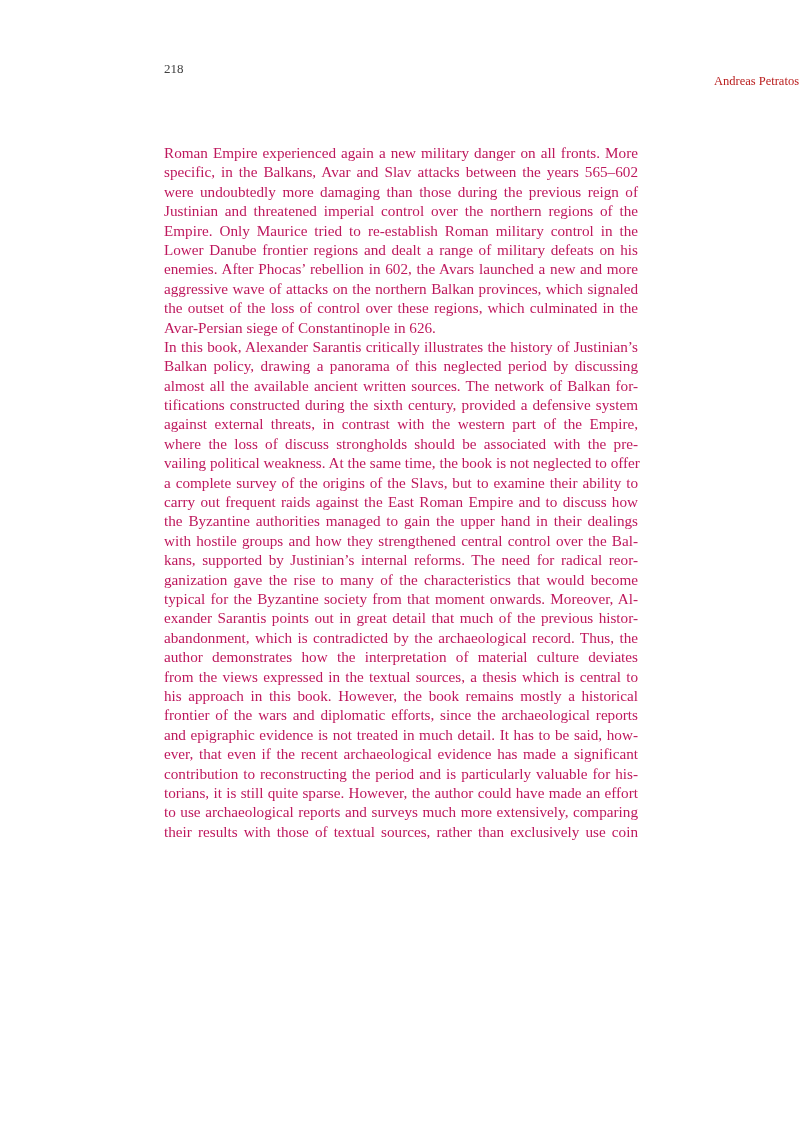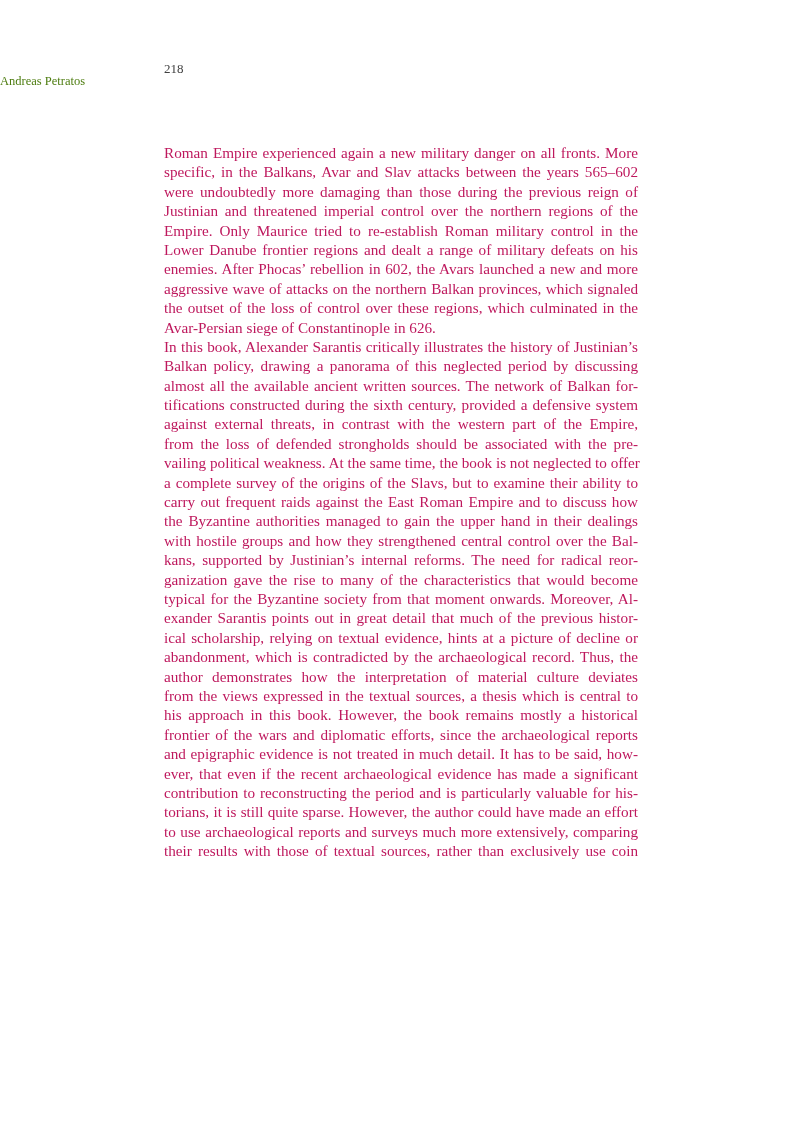--- a/index.html
+++ b/index.html
@@ -21,24 +21,24 @@
       top: 61px;
       font-size: 13px;
       line-height: 16px;
       color: #404040;
     }
     .running-header {
       position: absolute;
       left: 0;
       width: 799px;
       top: 73px;
-      text-align: left;
+      text-align: right;
       font-size: 12.5px;
       line-height: 16px;
-      color: #4d7c0f;
+      color: #b91c1c;
       padding-left: 0;
     }
     .body-text {
       position: absolute;
       left: 164px;
       top: 143px;
       width: 474px;
     }
     .para {
       margin: 0;
@@ -80,31 +80,30 @@
     <span class="line">aggressive wave of attacks on the northern Balkan provinces, which signaled</span>
     <span class="line">the outset of the loss of control over these regions, which culminated in the</span>
     <span class="line last">Avar-Persian siege of Constantinople in 626.</span>
   </p>
   <p class="para">
     <span class="line">In this book, Alexander Sarantis critically illustrates the history of Justinian’s</span>
     <span class="line">Balkan policy, drawing a panorama of this neglected period by discussing</span>
     <span class="line">almost all the available ancient written sources. The network of Balkan for-</span>
     <span class="line">tifications constructed during the sixth century, provided a defensive system</span>
     <span class="line">against external threats, in contrast with the western part of the Empire,</span>
-    <span class="line">from the loss of defended strongholds should be associated with the pre-</span>
+    <span class="line">where the loss of discuss strongholds should be associated with the pre-</span>
     <span class="line">vailing political weakness. At the same time, the book is not neglected to offer</span>
     <span class="line">a complete survey of the origins of the Slavs, but to examine their ability to</span>
     <span class="line">carry out frequent raids against the East Roman Empire and to discuss how</span>
     <span class="line">the Byzantine authorities managed to gain the upper hand in their dealings</span>
     <span class="line">with hostile groups and how they strengthened central control over the Bal-</span>
     <span class="line">kans, supported by Justinian’s internal reforms. The need for radical reor-</span>
     <span class="line">ganization gave the rise to many of the characteristics that would become</span>
     <span class="line">typical for the Byzantine society from that moment onwards. Moreover, Al-</span>
     <span class="line">exander Sarantis points out in great detail that much of the previous histor-</span>
-    <span class="line">ical scholarship, relying on textual evidence, hints at a picture of decline or</span>
     <span class="line">abandonment, which is contradicted by the archaeological record. Thus, the</span>
     <span class="line">author demonstrates how the interpretation of material culture deviates</span>
     <span class="line">from the views expressed in the textual sources, a thesis which is central to</span>
     <span class="line">his approach in this book. However, the book remains mostly a historical</span>
     <span class="line">frontier of the wars and diplomatic efforts, since the archaeological reports</span>
     <span class="line">and epigraphic evidence is not treated in much detail. It has to be said, how-</span>
     <span class="line">ever, that even if the recent archaeological evidence has made a significant</span>
     <span class="line">contribution to reconstructing the period and is particularly valuable for his-</span>
     <span class="line">torians, it is still quite sparse. However, the author could have made an effort</span>
     <span class="line">to use archaeological reports and surveys much more extensively, comparing</span>

